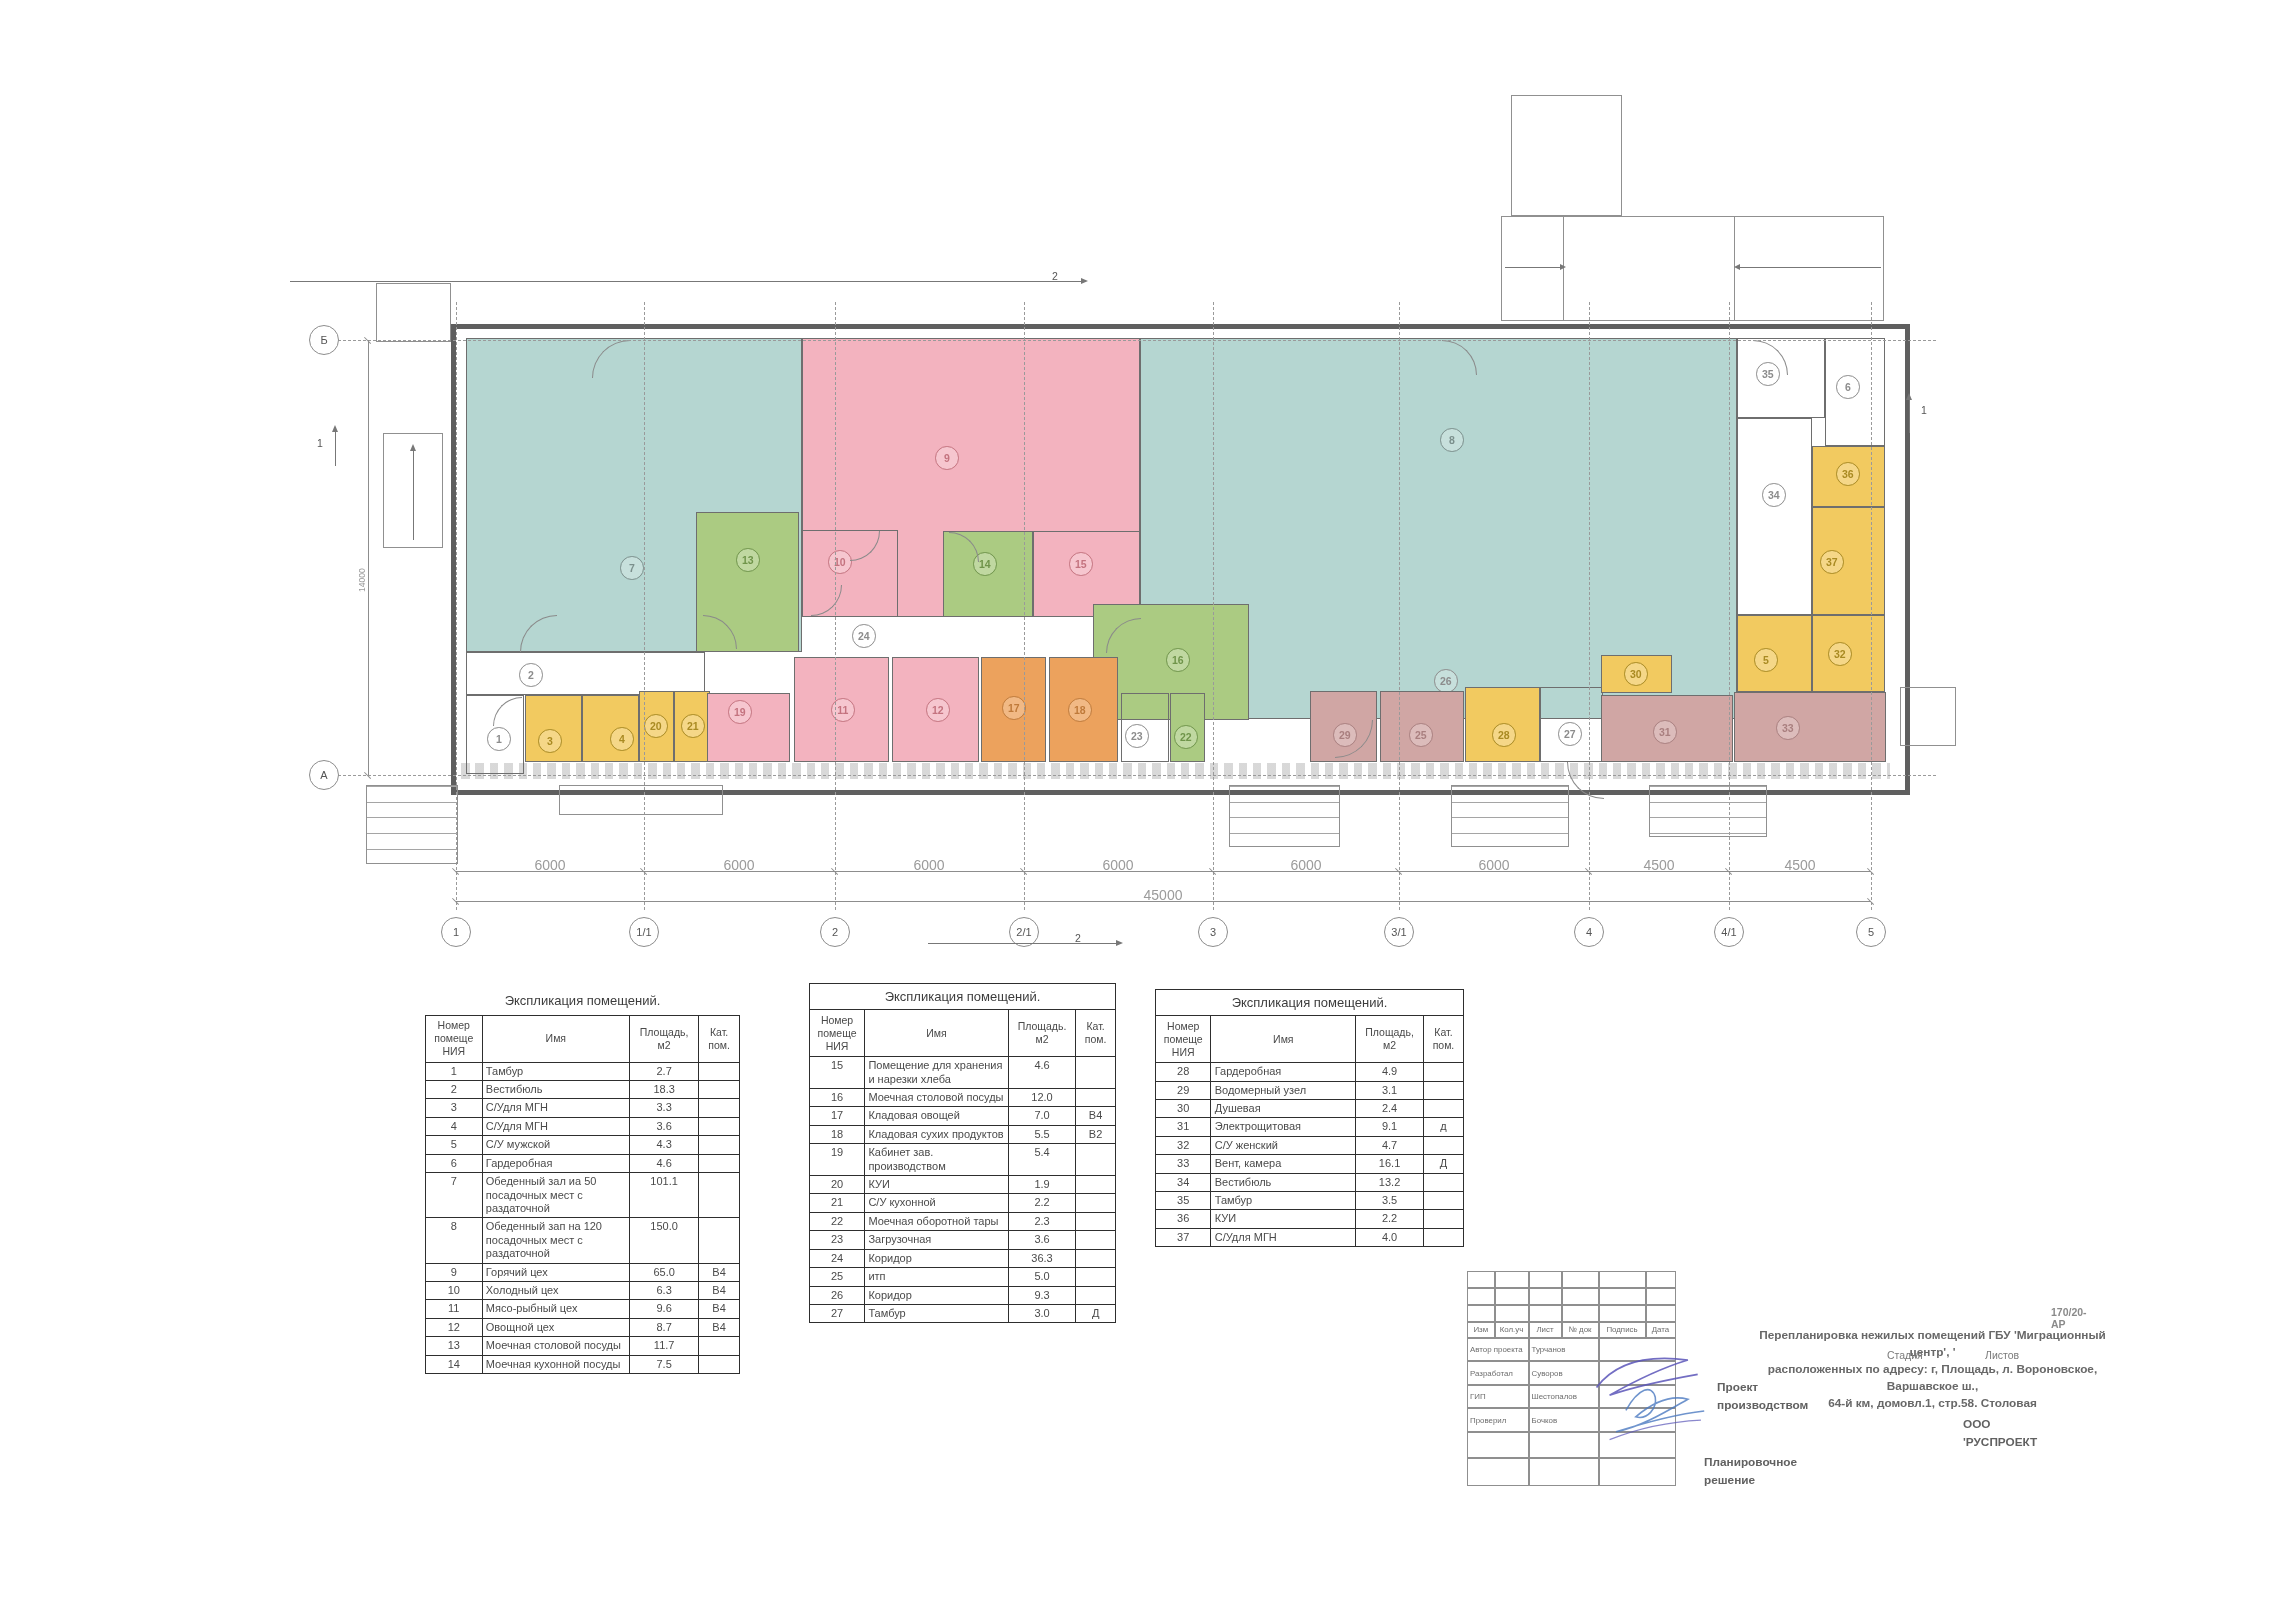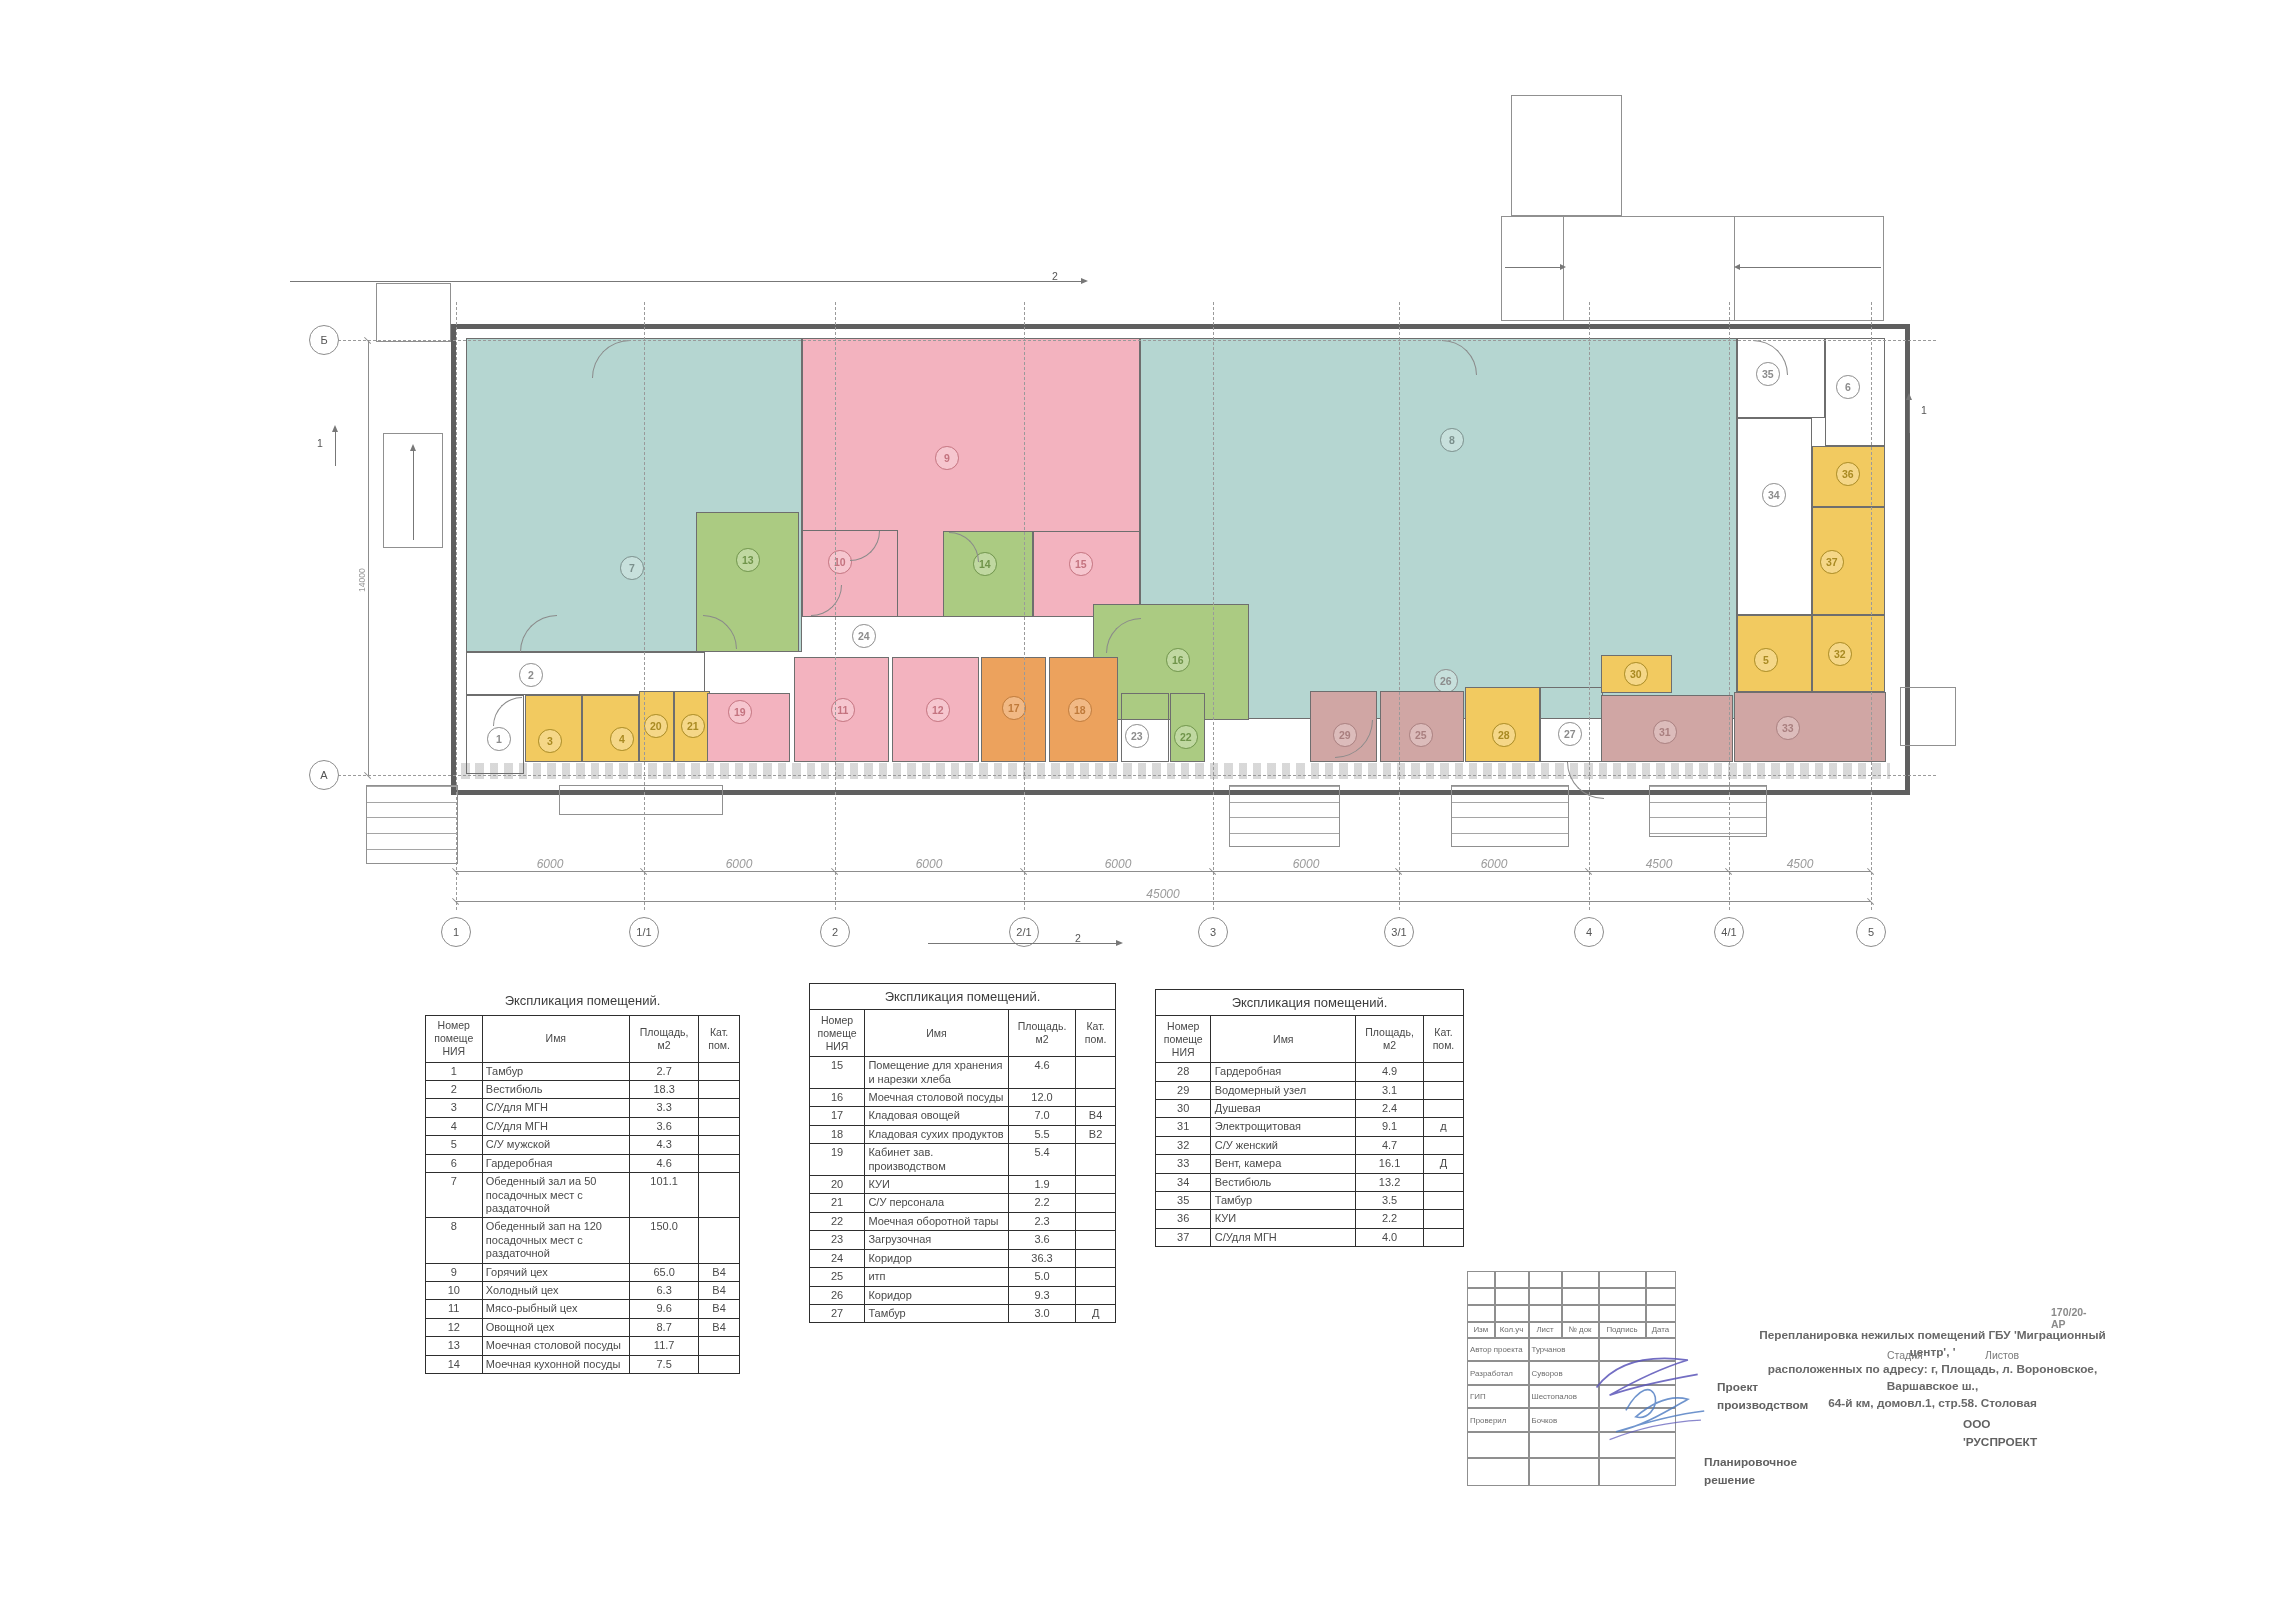--- a/index.html
+++ b/index.html
@@ -13,21 +13,21 @@
   .rc{position:absolute;width:23.6px;height:23.6px;border-radius:50%;border:1.3px solid #888;box-sizing:border-box;
       display:flex;align-items:center;justify-content:center;font-size:10.5px;font-weight:bold;background:rgba(255,255,255,.25);}
   .arc{position:absolute;border:1px solid #8a8a8a;border-right:none;border-bottom:none;border-top-left-radius:100%;box-sizing:border-box;}
   .vaxis{position:absolute;width:0;border-left:0.9px dashed #9a9a9a;}
   .haxis{position:absolute;height:0;border-top:0.9px dashed #9a9a9a;}
   .axc{position:absolute;width:30px;height:30px;border-radius:50%;border:1px solid #8d8d8d;background:#fff;box-sizing:border-box;
        display:flex;align-items:center;justify-content:center;font-size:11px;color:#555;}
   .dimline{position:absolute;height:0;border-top:0.9px solid #8d8d8d;}
   .vdimline{position:absolute;width:0;border-left:0.9px solid #8d8d8d;}
   .tick{position:absolute;width:9.2px;height:0;border-top:1px solid #8d8d8d;transform:rotate(45deg);}
-  .dimlab{position:absolute;font-size:12px;color:#9b9b9b;transform:translateX(-50%);font-style:italic;}
+  .dimlab{position:absolute;font-size:14px;color:#9b9b9b;transform:translateX(-50%);}
   .vdimlab{position:absolute;font-size:8.5px;color:#9b9b9b;transform:rotate(-90deg);transform-origin:left top;}
   .ext{position:absolute;border:0.8px solid #909090;box-sizing:border-box;}
   .steps{background:repeating-linear-gradient(to bottom,#a5a5a5 0 0.9px,transparent 0.9px 15.7px);}
   .marker{position:absolute;font-size:10.5px;color:#555;}
   .mline{position:absolute;background:#777;}
   .tri{position:absolute;width:0;height:0;}
   
   .xwrap{position:absolute;}
   .xtitle{text-align:center;font-size:13px;color:#3c3c3c;margin-bottom:6.5px;}
   table.xt{border-collapse:collapse;table-layout:fixed;width:100%;background:#fff;}
@@ -388,21 +388,21 @@
               <td class="c3"></td>
             </tr>
             <tr>
               <td class="c0">20</td>
               <td class="c1">КУИ</td>
               <td class="c2">1.9</td>
               <td class="c3"></td>
             </tr>
             <tr>
               <td class="c0">21</td>
-              <td class="c1">С/У персонала</td>
+              <td class="c1">С/У кухонной</td>
               <td class="c2">2.2</td>
               <td class="c3"></td>
             </tr>
             <tr>
               <td class="c0">22</td>
               <td class="c1">Моечная оборотной тары</td>
               <td class="c2">2.3</td>
               <td class="c3"></td>
             </tr>
             <tr>

